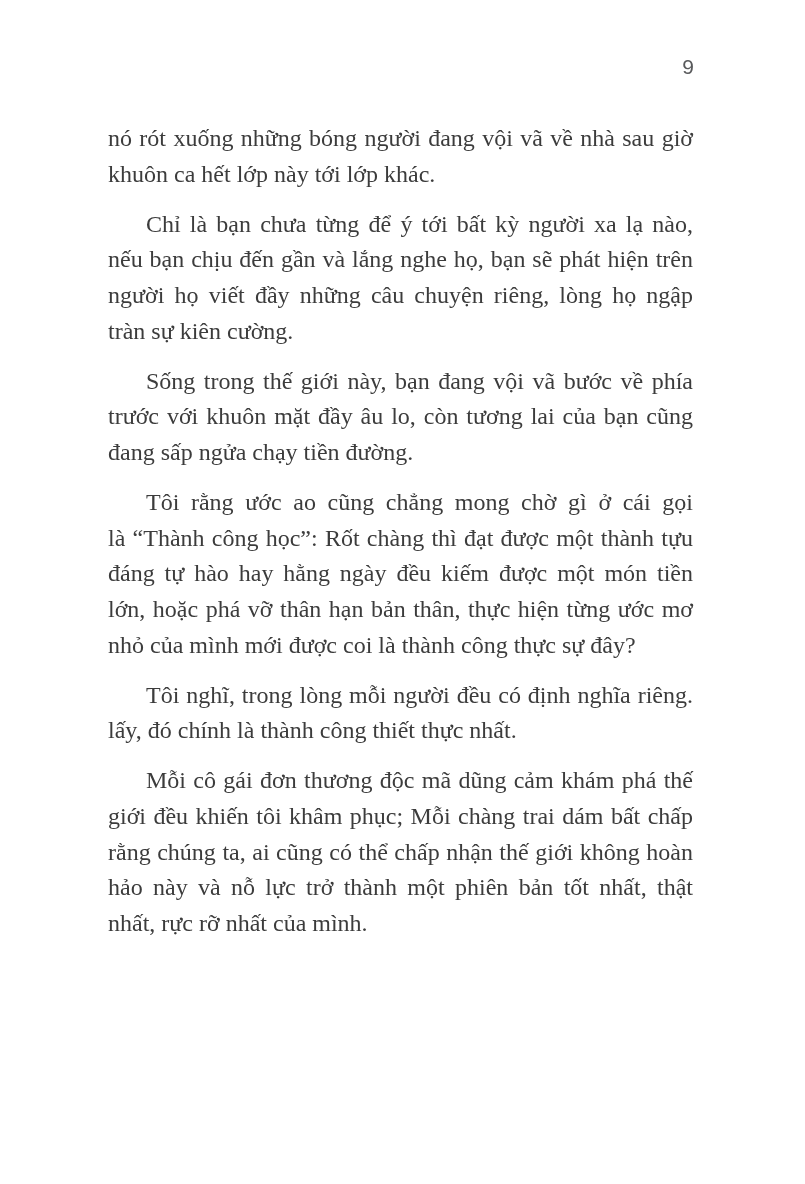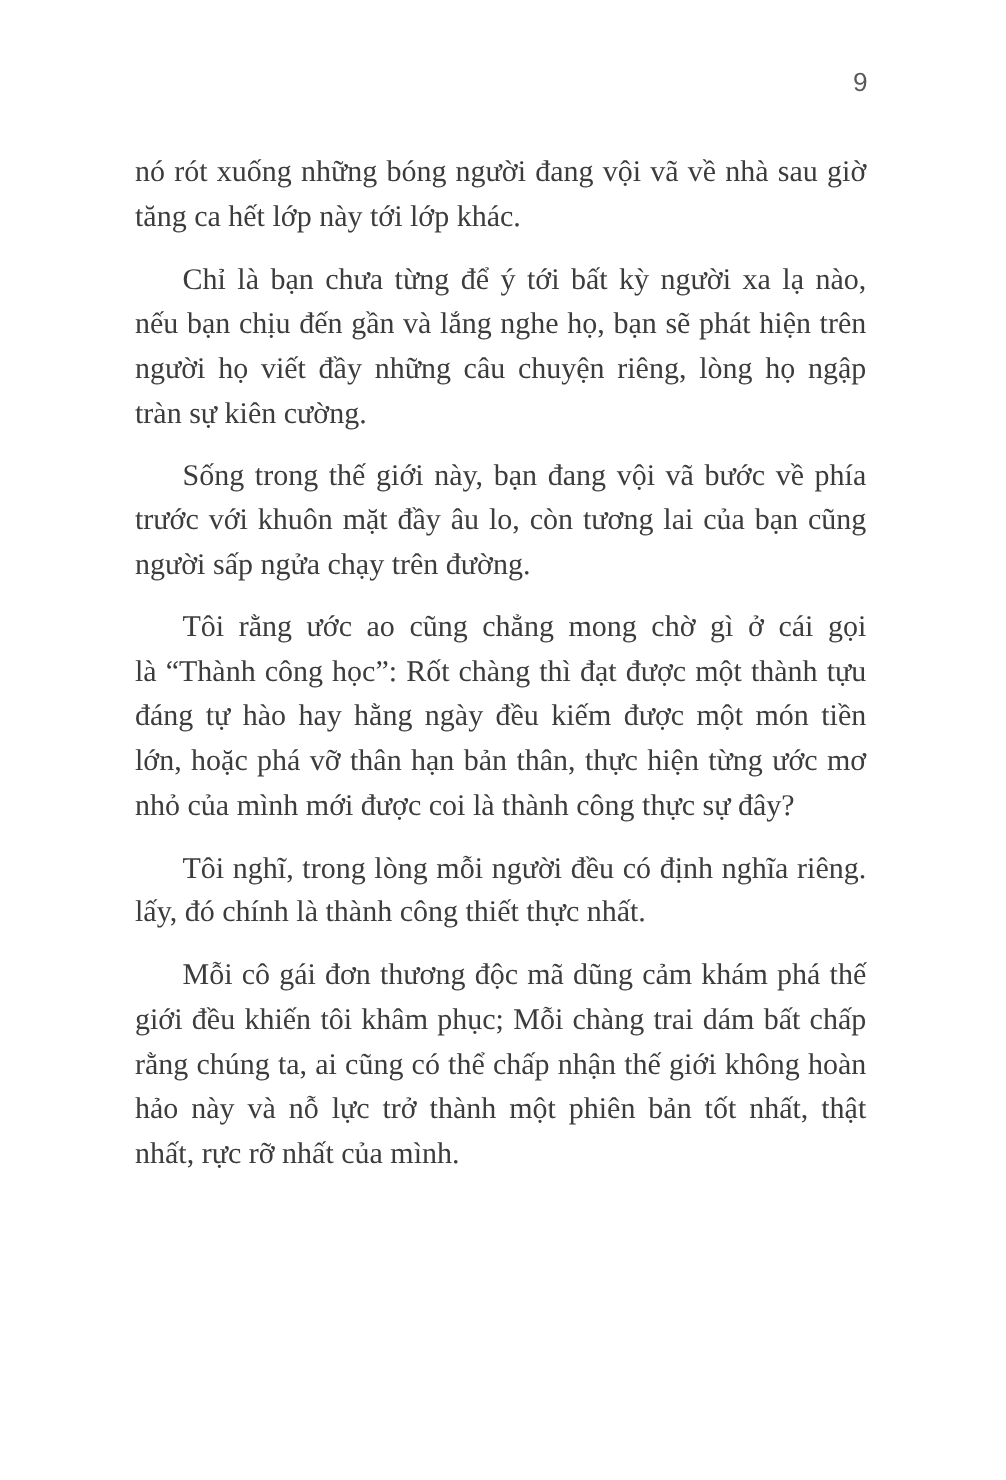--- a/index.html
+++ b/index.html
@@ -53,32 +53,32 @@
   }
 </style>
 </head>
 <body>
 
 <div class="page" style="--page-bg: #ffffff; --text-color: #3c3c3c; --pagenum-color: #58595b;">
   <span class="page-number">9</span>
   <div class="text-block" id="text-block">
       <div class="paragraph">
         <div class="line fill">nó rót xuống những bóng người đang vội vã về nhà sau giờ</div>
-        <div class="line">tăng ca hết lớp này tới lớp khác.</div>
+        <div class="line">khuôn ca hết lớp này tới lớp khác.</div>
       </div>
       <div class="paragraph">
         <div class="line fill indent">Chỉ là bạn chưa từng để ý tới bất kỳ người xa lạ nào,</div>
         <div class="line fill">nếu bạn chịu đến gần và lắng nghe họ, bạn sẽ phát hiện trên</div>
         <div class="line fill">người họ viết đầy những câu chuyện riêng, lòng họ ngập</div>
         <div class="line">tràn sự kiên cường.</div>
       </div>
       <div class="paragraph">
         <div class="line fill indent">Sống trong thế giới này, bạn đang vội vã bước về phía</div>
         <div class="line fill">trước với khuôn mặt đầy âu lo, còn tương lai của bạn cũng</div>
-        <div class="line">người sấp ngửa chạy trên đường.</div>
+        <div class="line">đang sấp ngửa chạy tiền đường.</div>
       </div>
       <div class="paragraph">
         <div class="line fill indent">Tôi rằng ước ao cũng chẳng mong chờ gì ở cái gọi</div>
         <div class="line fill">là “Thành công học”: Rốt chàng thì đạt được một thành tựu</div>
         <div class="line fill">đáng tự hào hay hằng ngày đều kiếm được một món tiền</div>
         <div class="line fill">lớn, hoặc phá vỡ thân hạn bản thân, thực hiện từng ước mơ</div>
         <div class="line">nhỏ của mình mới được coi là thành công thực sự đây?</div>
       </div>
       <div class="paragraph">
         <div class="line fill indent">Tôi nghĩ, trong lòng mỗi người đều có định nghĩa riêng.</div>

